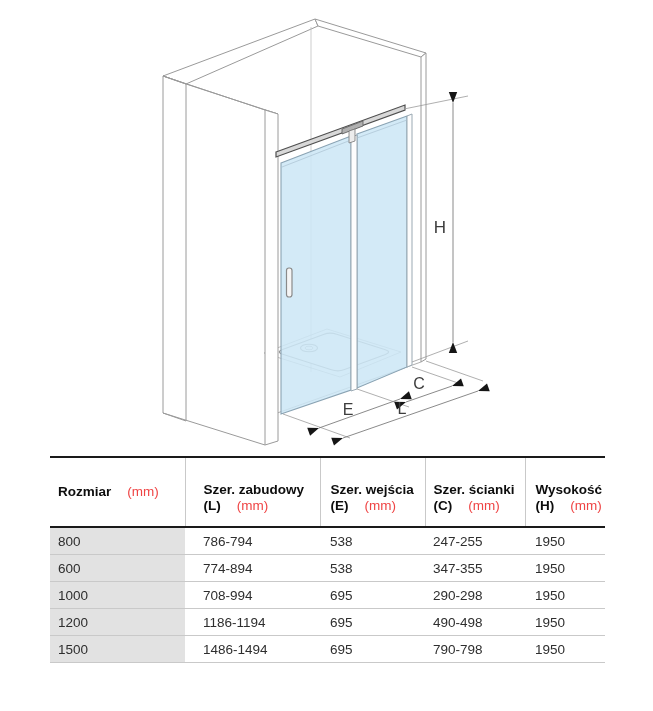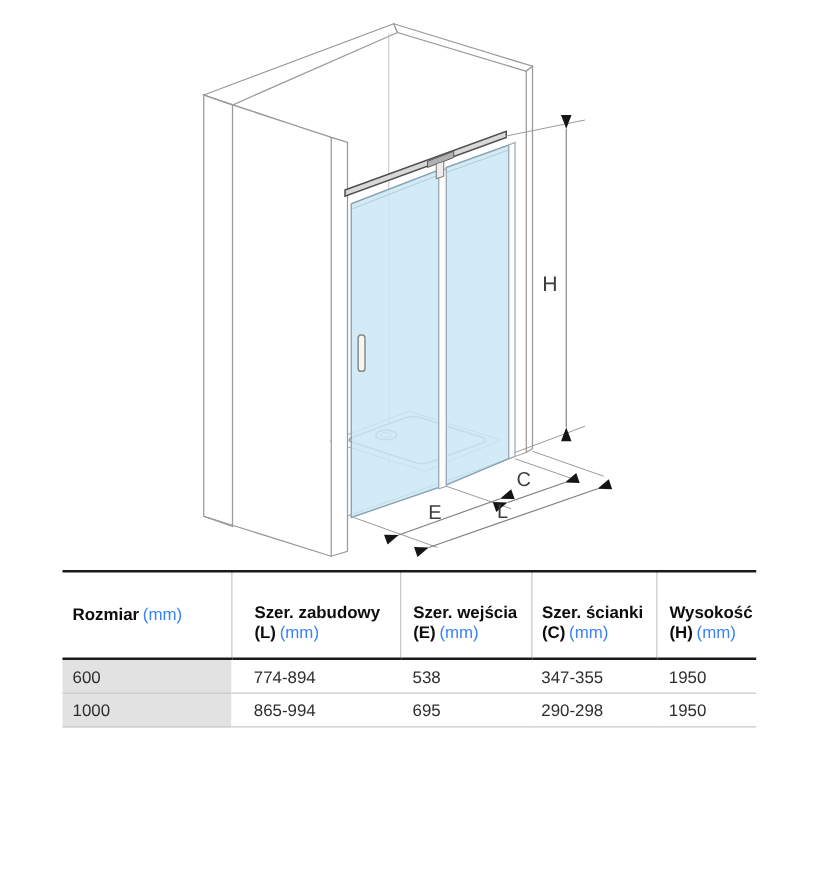--- a/index.html
+++ b/index.html
@@ -9,21 +9,21 @@
   .dim-label{font-family:"Liberation Sans",sans-serif;fill:#3d3d3d;}
 
   table.spec{position:absolute;top:456px;left:50px;width:555px;border-collapse:collapse;
              table-layout:fixed;border-top:2px solid #1a1a1a;
              font-size:13.5px;color:#2e2e2e;}
   table.spec thead th{border-bottom:2.5px solid #1a1a1a;text-align:left;vertical-align:top;
              height:43px;padding-top:24px;font-weight:normal;line-height:16px;}
   table.spec thead th.mid{vertical-align:middle;padding-top:0;}
   table.spec thead th + th{border-left:1px solid #c9c9c9;}
   table.spec .b{font-weight:bold;color:#0d0d0d;}
-  table.spec .n{font-weight:normal;color:#3b82f6;margin-left:3px;}
+  table.spec .n{font-weight:normal;color:#ef4444;margin-left:16px;}
   table.spec tbody td{border-bottom:1px solid #c9c9c9;height:26px;padding:0;}
   table.spec tbody td:first-child{background:#e2e2e2;}
   .c1{padding-left:8px !important;}
   .c2{padding-left:18px !important;}
   .c3{padding-left:10px !important;}
   .c4{padding-left:8px !important;}
   .c5{padding-left:10px !important;}
 </style>
 </head>
 <body>
@@ -129,29 +129,50 @@
           <div><span class="b">(C)</span><span class="n">(mm)</span></div>
         </th>
         <th class="c5">
           <div><span class="b">Wysokość</span></div>
           <div><span class="b">(H)</span><span class="n">(mm)</span></div>
         </th>
       </tr>
     </thead>
     <tbody>
         <tr>
+          <td class="c1">800</td>
+          <td class="c2">786-794</td>
+          <td class="c3">538</td>
+          <td class="c4">247-255</td>
+          <td class="c5">1950</td>
+        </tr>
+        <tr>
           <td class="c1">600</td>
           <td class="c2">774-894</td>
           <td class="c3">538</td>
           <td class="c4">347-355</td>
           <td class="c5">1950</td>
         </tr>
         <tr>
           <td class="c1">1000</td>
-          <td class="c2">865-994</td>
+          <td class="c2">708-994</td>
           <td class="c3">695</td>
           <td class="c4">290-298</td>
+          <td class="c5">1950</td>
+        </tr>
+        <tr>
+          <td class="c1">1200</td>
+          <td class="c2">1186-1194</td>
+          <td class="c3">695</td>
+          <td class="c4">490-498</td>
+          <td class="c5">1950</td>
+        </tr>
+        <tr>
+          <td class="c1">1500</td>
+          <td class="c2">1486-1494</td>
+          <td class="c3">695</td>
+          <td class="c4">790-798</td>
           <td class="c5">1950</td>
         </tr>
       </tbody>
   </table>
 
 </div>
 
 </body></html>

